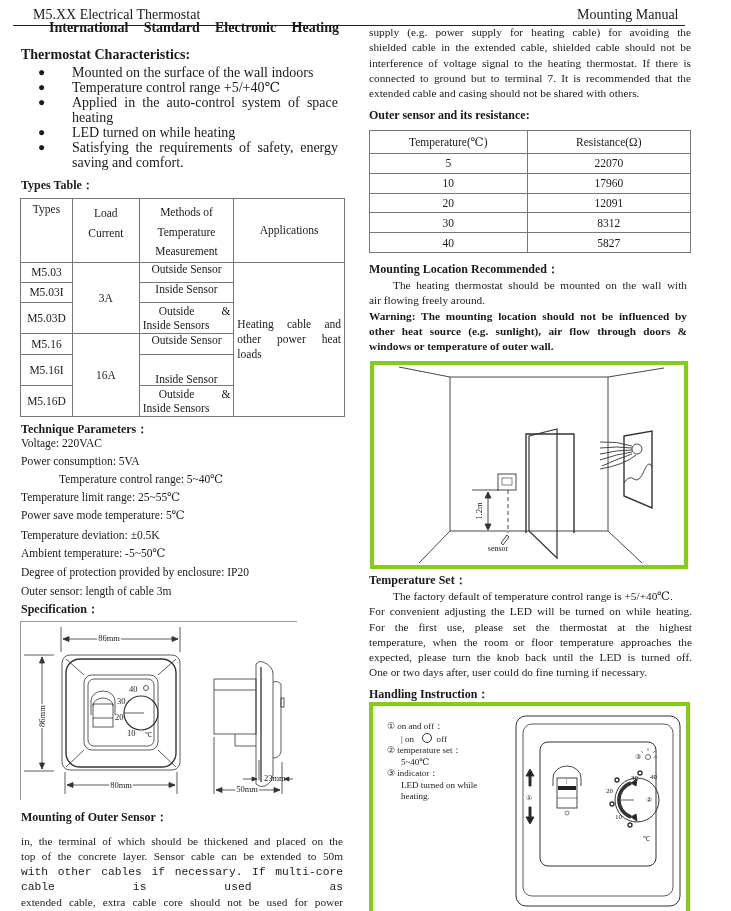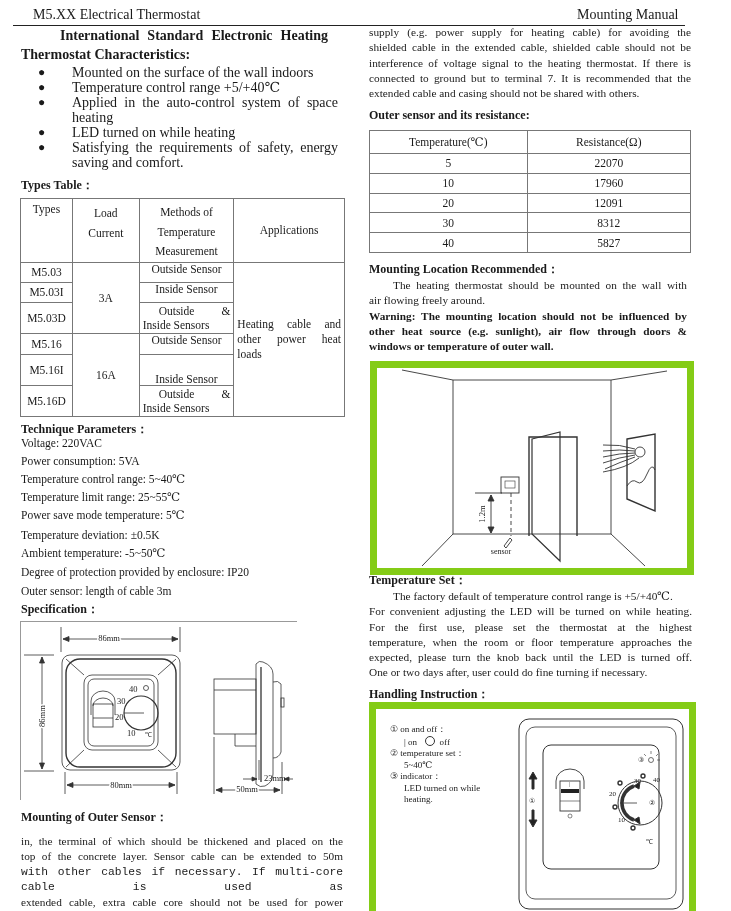--- a/index.html
+++ b/index.html
@@ -12,31 +12,31 @@
   .t12 { font-size:12px; }
   .t14 { font-size:14px; }
   .title-line { font-size:14px; font-weight:bold; word-spacing:14px; white-space:nowrap; }
   ul.bul { list-style:none; margin:0; padding:0; }
   ul.bul li { position:relative; padding-left:50px; font-size:14px; line-height:15px; text-align:justify; }
   ul.bul li .dot { position:absolute; left:16px; top:0; font-size:12px; }
   table { border-collapse:collapse; font-size:11.5px; }
   table td { border:1px solid #777; text-align:center; padding:0 4px; vertical-align:middle; }
   .param { font-size:11.5px; line-height:18.5px; }
   .para { font-size:11.3px; line-height:15.3px; text-align:justify; }
-  .frame { border:7px solid #84cc16; position:absolute;text-decoration:underline; }
+  .frame { border:4px solid #84cc16; position:absolute;text-decoration:underline; }
   svg text { font-family:"Liberation Serif", serif; }
 </style>
 </head>
 <body>
 
 <div class="abs hdr" style="left:33px;">M5.XX Electrical Thermostat</div>
 <div class="abs hdr" style="left:577px;">Mounting Manual</div>
 <div class="rule"></div>
 
-<div class="abs title-line" style="left:49px; top:28px; width:290px; display:flex; justify-content:center; word-spacing:0;gap:8px;">
+<div class="abs title-line" style="left:49px; top:20px; width:290px; display:flex; justify-content:space-between; word-spacing:0;gap:8px;">
   <span>International</span>
   <span>Standard</span>
   <span>Electronic</span>
   <span>Heating</span>
 </div>
 <div class="abs bold t14" style="left:21px; top:47px;">Thermostat Characteristics:</div>
 
 <ul class="bul abs" style="left:22px; top:65px; width:316px;">
   <li><span class="dot">●</span><span>Mounted on the surface of the wall indoors</span></li>
   <li><span class="dot">●</span><span>Temperature control range +5/+40℃</span></li>
@@ -112,21 +112,21 @@
       <div style="text-align:left;">Inside Sensors</div>
     </td>
   </tr>
 </tbody>
   </table>
 
 <div class="abs bold t12" style="left:21px; top:421px;">Technique Parameters：</div>
 <div class="abs param" style="left:21px; top:434px; width:330px;">
   <div style="height:18px;">Voltage: 220VAC</div>
   <div style="height:18px;">Power consumption: 5VA</div>
-  <div style="height:18px;">Temperature control range: 5~40℃</div>
+  <div style="height:18px;margin-left:38px;">Temperature control range: 5~40℃</div>
   <div style="height:18px;">Temperature limit range: 25~55℃</div>
   <div style="height:20px;">Power save mode temperature: 5℃</div>
   <div style="height:18px;">Temperature deviation: ±0.5K</div>
   <div style="height:19px;">Ambient temperature: -5~50℃</div>
   <div style="height:19px;">Degree of protection provided by enclosure: IP20</div>
   <div style="height:18px;">Outer sensor: length of cable 3m</div>
 </div>
 <div class="abs bold t12" style="left:21px; top:601px;">Specification：</div>
 
 <div class="abs" style="left:20px; top:621px; width:276px; height:178px; border-left:1px solid #999; border-top:1px solid #999;">

